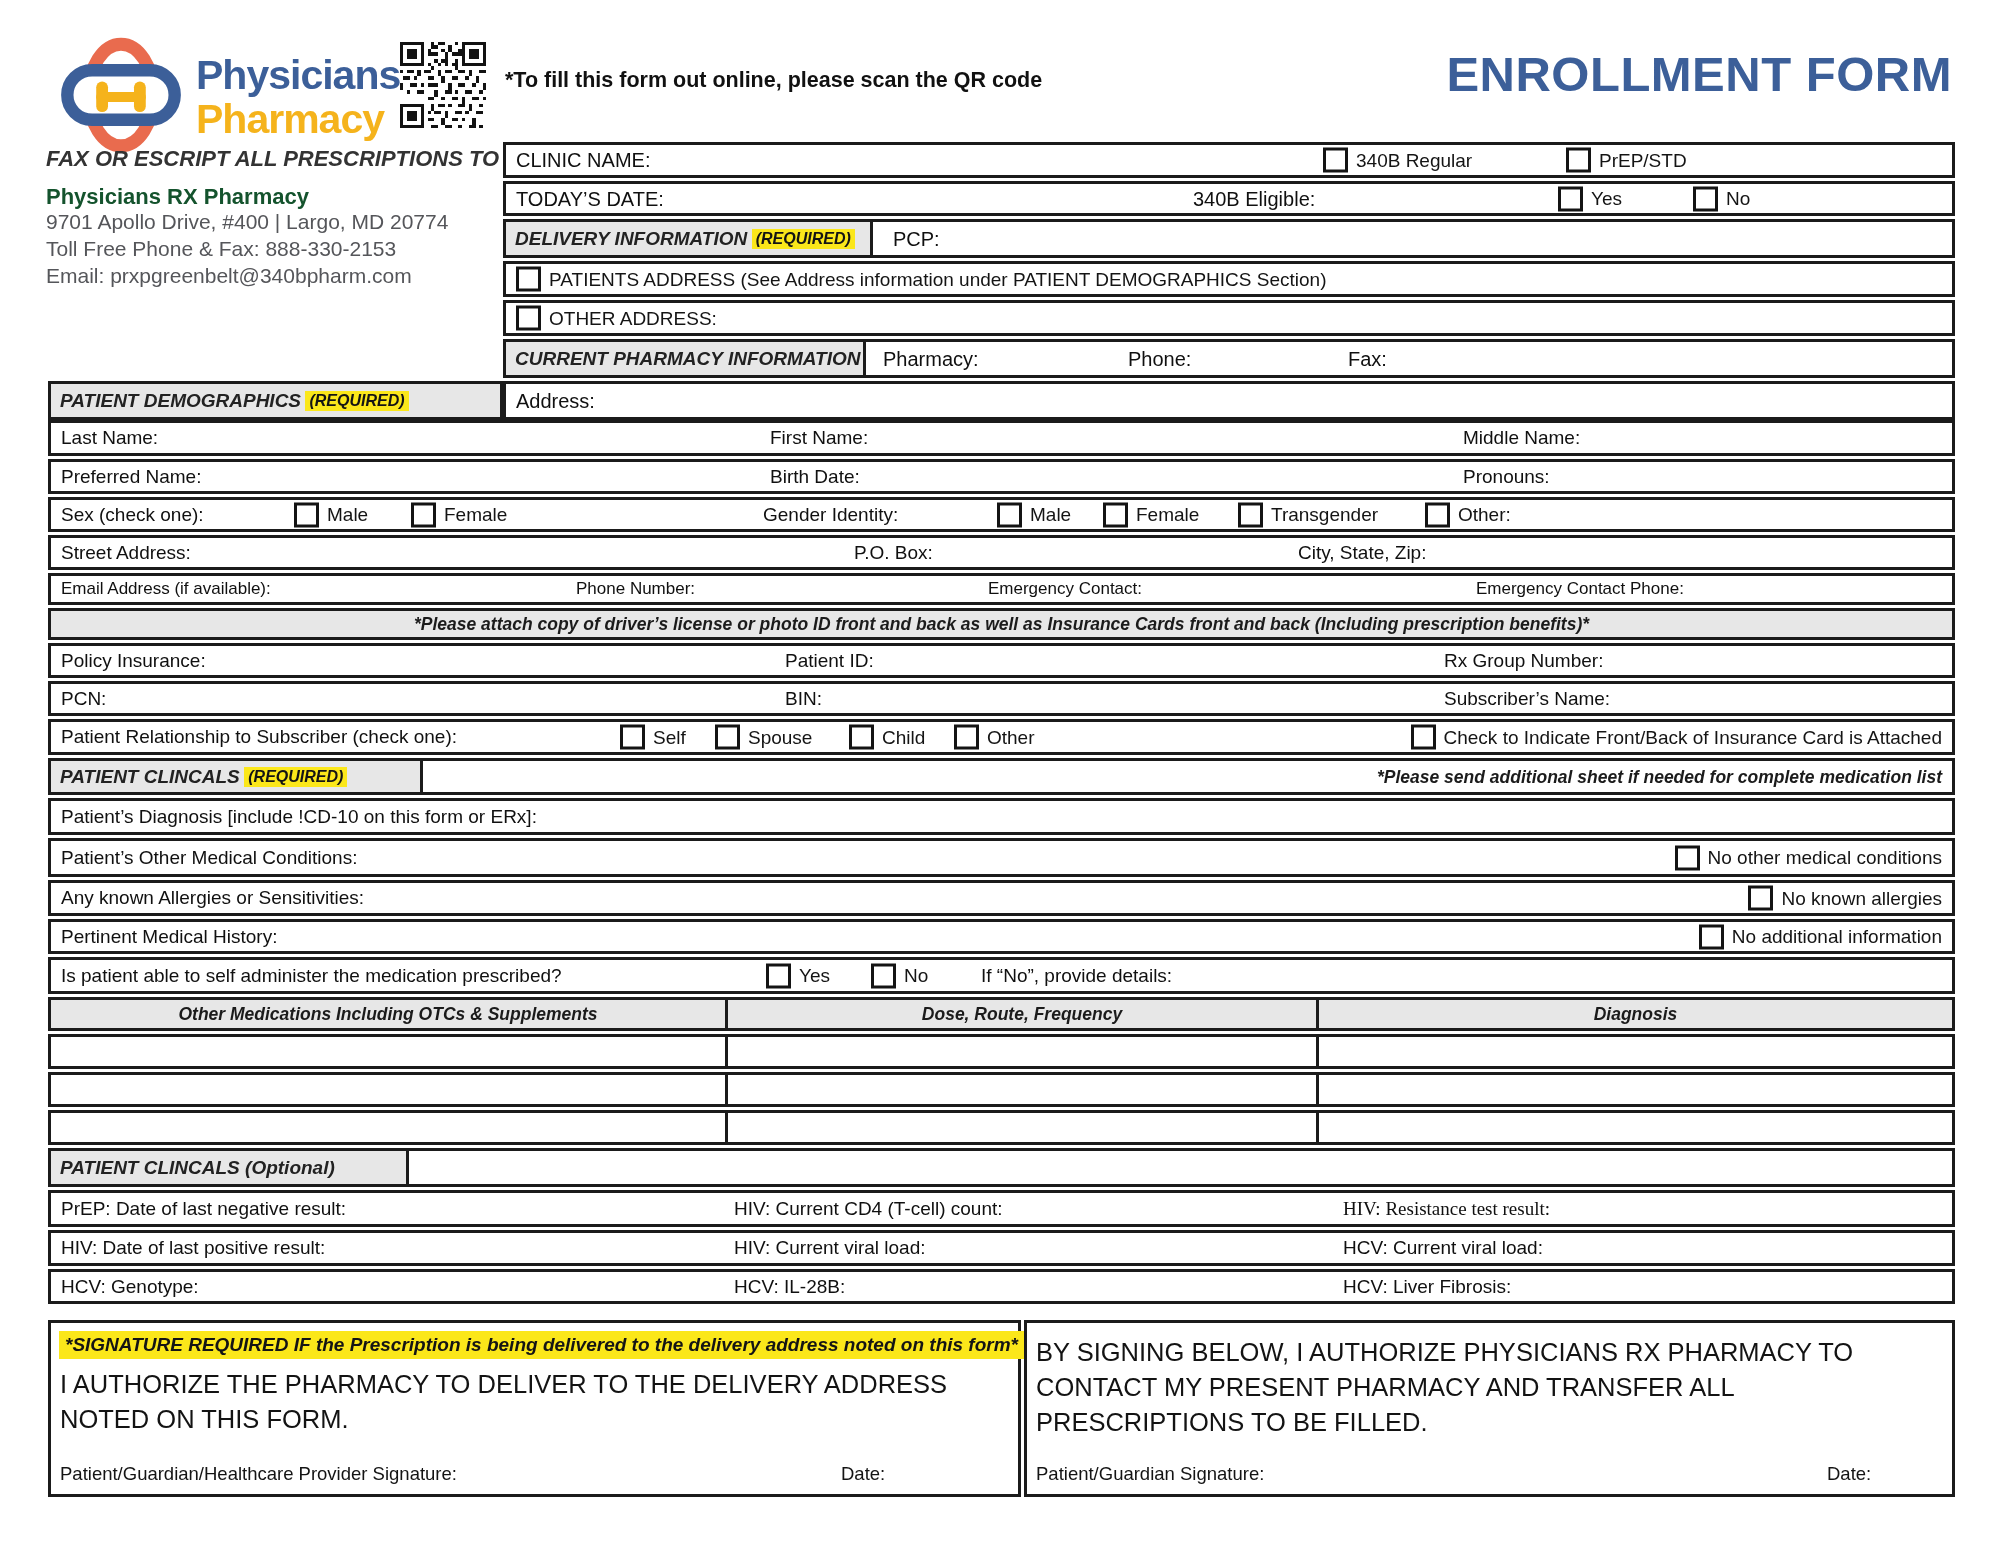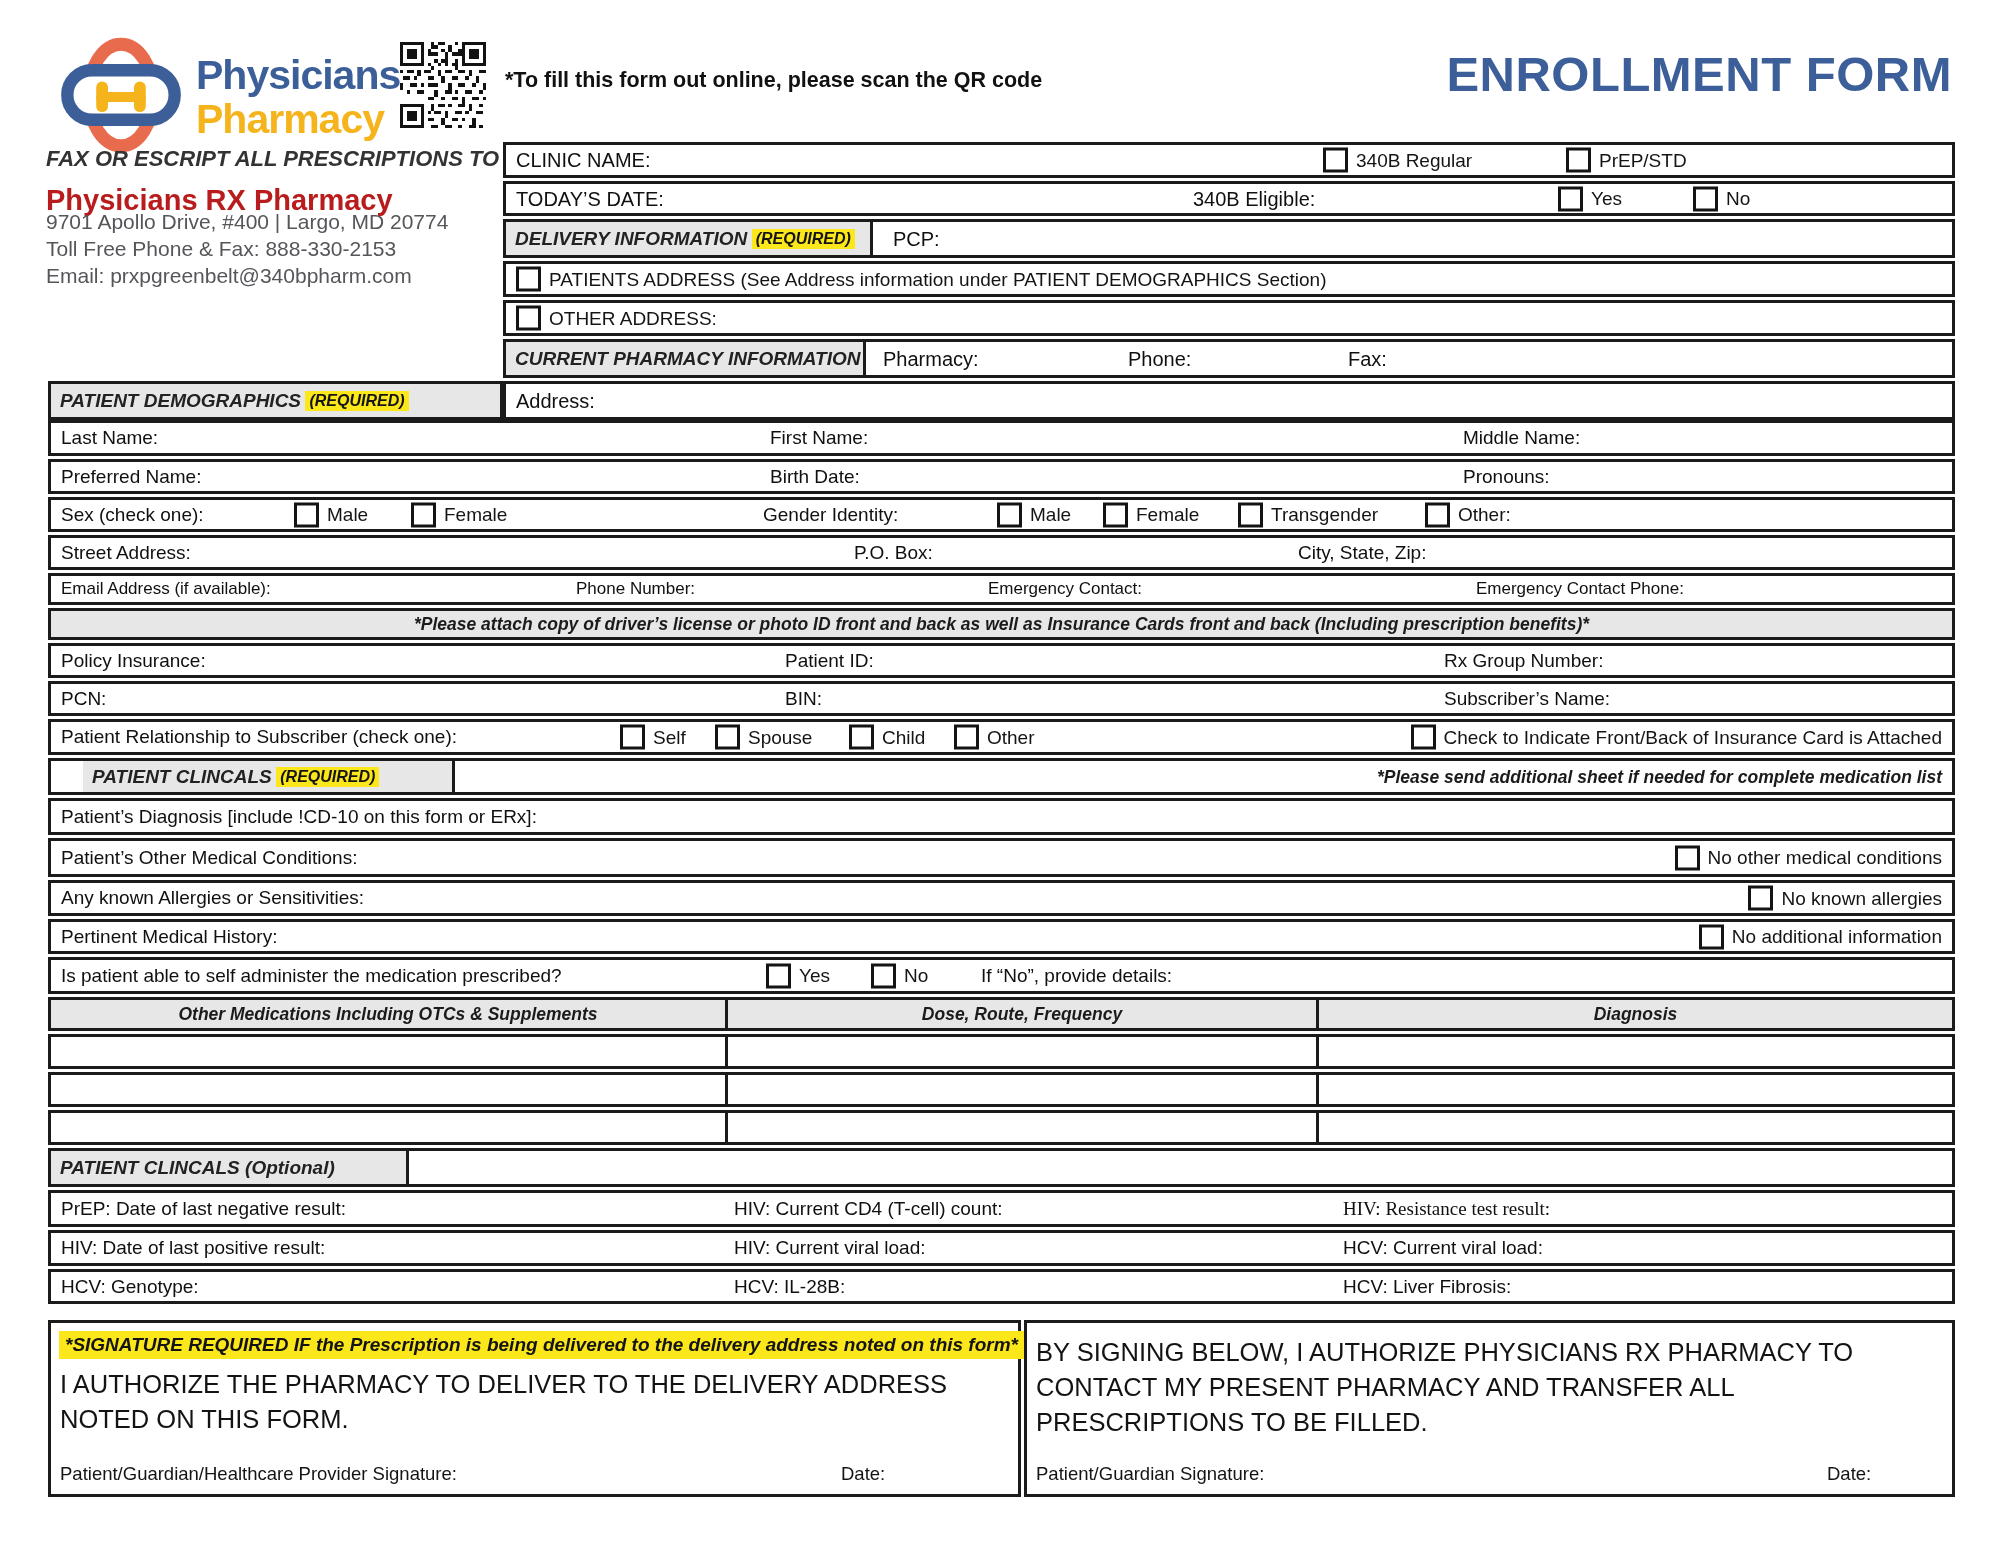--- a/index.html
+++ b/index.html
@@ -10,21 +10,21 @@
   
   .logo-mark{position:absolute;left:58px;top:36px;width:126px;height:118px;}
   .logo-text1{position:absolute;left:196px;top:52px;font-size:41px;font-weight:bold;color:#3c5f99;letter-spacing:-1px;white-space:nowrap;}
   .logo-text2{position:absolute;left:196px;top:96px;font-size:41px;font-weight:bold;color:#f5b31c;letter-spacing:-1px;white-space:nowrap;}
   .qr{position:absolute;left:400px;top:42px;width:86px;height:86px;}
   .qr-note{position:absolute;left:505px;top:68px;font-size:21.5px;font-weight:bold;color:#111;white-space:nowrap;}
   .form-title{position:absolute;right:48px;top:46px;font-size:49px;font-weight:bold;color:#3c5f99;letter-spacing:0.5px;white-space:nowrap;}
 
   
   .fax-line{position:absolute;left:46px;top:146px;font-size:22px;font-weight:bold;font-style:italic;color:#333;white-space:nowrap;}
-  .ph-name{position:absolute;left:46px;top:184px;font-size:29px;font-weight:bold;color:#b91c1c;white-space:nowrap;}
+  .ph-name{position:absolute;left:46px;top:184px;font-size:22px;font-weight:bold;color:#14532d;white-space:nowrap;}
   .ph-line{position:absolute;left:46px;font-size:21px;color:#55565a;white-space:nowrap;}
 
   
   .panel{position:absolute;}
   .row{position:relative;border:3px solid #1b1b1b;background:#fff;box-sizing:border-box;margin-top:3px;}
   .row.first{margin-top:0;}
   .lab{position:absolute;top:50%;transform:translateY(-50%);font-size:19px;color:#101010;white-space:nowrap;}
   .lab.big{font-size:20px;}
   .lab.sm{font-size:17px;}
   .grp{position:absolute;top:50%;transform:translateY(-50%);display:flex;align-items:center;gap:8px;white-space:nowrap;font-size:19px;}
@@ -260,21 +260,21 @@
           <span class="cb"></span>
           <span>Other</span>
         </span>
       <span class="grp right">
           <span class="cb"></span>
           <span>Check to Indicate Front/Back of Insurance Card is Attached</span>
         </span>
     </div>
 
     <div class="row" style="height:37px;">
-      <div class="graycell" style="width:372px;margin-left:32px;">
+      <div class="graycell" style="width:372px;">
         <span class="sechead">PATIENT CLINCALS</span>&nbsp;<span class="hl">(REQUIRED)</span>
       </div>
       <span class="grp right">
           <span class="notetext">*Please send additional sheet if needed for complete medication list</span>
         </span>
     </div>
 
     <div class="row" style="height:37px;">
       <span class="lab" style="left:10px;">Patient’s Diagnosis [include !CD-10 on this form or ERx]:</span>
     </div>

